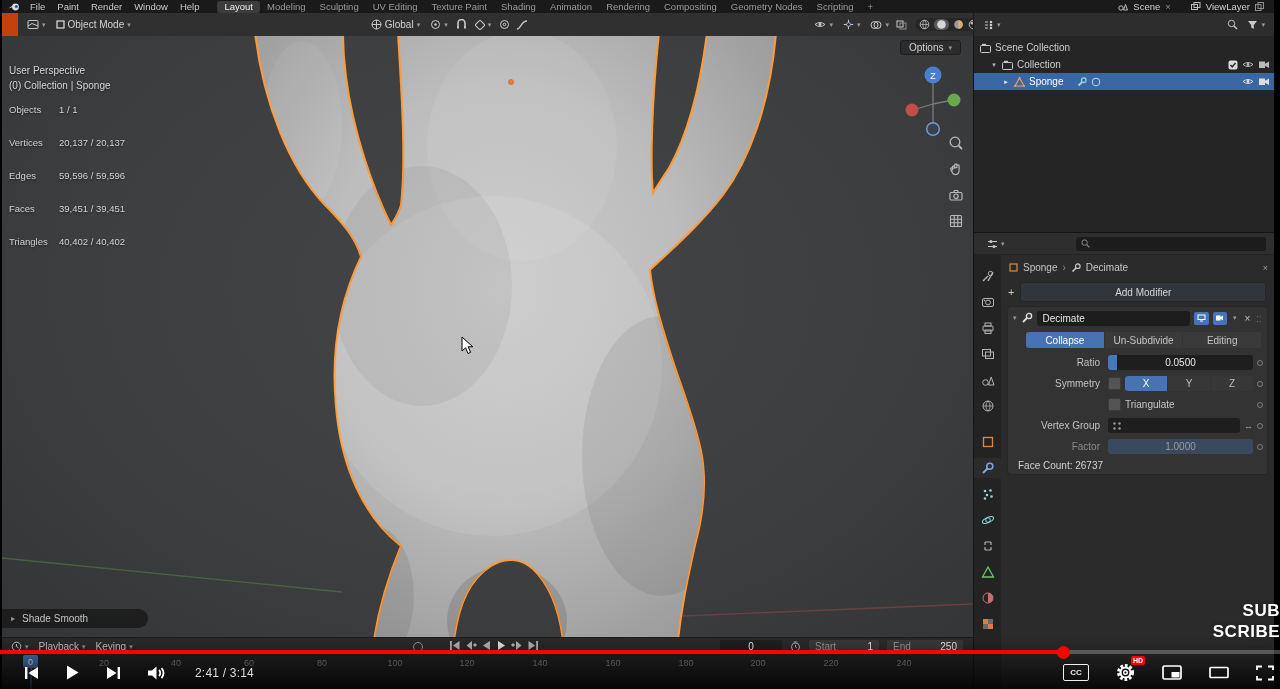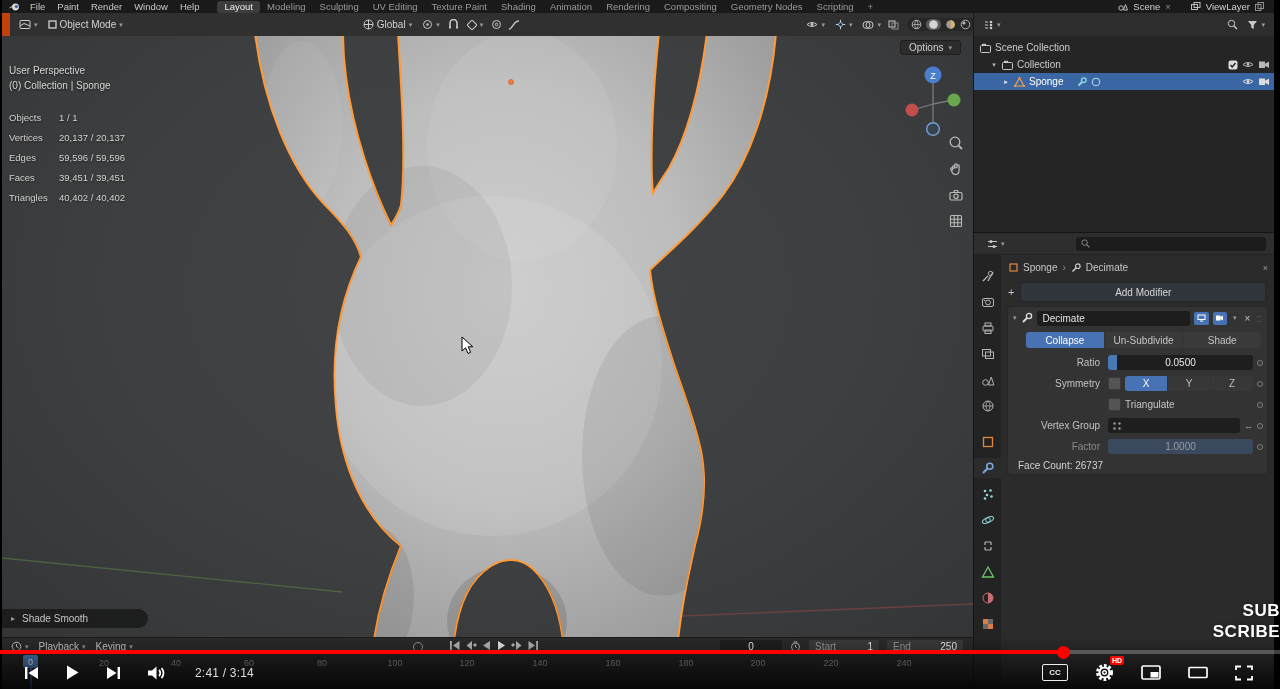--- a/index.html
+++ b/index.html
@@ -13,35 +13,35 @@
           align-items:center;font-size:9.5px;color:#c9c9c9;white-space:nowrap;}
   .topbar .mi{padding:0 6px;}
   .ws{padding:0 7px;color:#9b9b9b;border-radius:3px;line-height:12px;}
   .ws.active{background:#3c3c3c;color:#ececec;}
   .tb-right{margin-left:auto;display:flex;align-items:center;gap:5px;padding-right:10px;color:#cfcfcf;}
   .car{font-size:7px;color:#9a9a9a;}
 
   
   .hdr{position:absolute;top:13px;height:23px;background:#303030;border-bottom:1px solid #1c1c1c;
        display:flex;align-items:center;font-size:10px;color:#d2d2d2;white-space:nowrap;}
-  .hdr-left{left:8px;width:971px;}
+  .hdr-left{left:16px;width:971px;}
   .hdr-right{left:971px;right:0;background:#2d2d2d;border-left:1px solid #191919;}
   .hm{padding:0 6px;margin-top:40px;}
   .dd{display:flex;align-items:center;gap:3px;padding:1px 5px;border-radius:3px;}
   .icon{display:inline-flex;align-items:center;justify-content:center;}
   .shadegrp{display:flex;align-items:center;gap:4px;background:#272727;border-radius:8px;padding:1px 4px;margin:0 6px;}
   .shadegrp .act{background:#5a5a5a;border-radius:7px;padding:0 2px;display:inline-flex;}
 
   
   .viewport{position:absolute;top:36px;left:0;width:971px;height:601px;overflow:hidden;
             background:radial-gradient(ellipse at 50% 42%, #434445 0%, #3e3f40 55%, #343536 100%);}
   .ov-text{position:absolute;left:7px;top:27px;font-size:10px;color:#d6d6d6;line-height:15px;
            text-shadow:0 1px 2px rgba(0,0,0,.55);}
-  .stats{position:absolute;left:7px;top:76px;font-size:9.5px;color:#d2d2d2;display:grid;
-         grid-template-columns:50px auto;row-gap:9px;text-shadow:0 1px 2px rgba(0,0,0,.5);}
+  .stats{position:absolute;left:7px;top:68px;font-size:9.5px;color:#d2d2d2;display:grid;
+         grid-template-columns:50px auto;row-gap:22px;text-shadow:0 1px 2px rgba(0,0,0,.5);}
   .opt-btn{position:absolute;right:12px;top:4px;display:flex;gap:5px;align-items:center;
            background:rgba(42,42,42,.85);border:1px solid #1e1e1e;border-radius:3px;padding:1px 8px;
            font-size:10px;color:#d0d0d0;}
   .gizmo{position:absolute;left:896px;top:26px;}
   .nav-tools{position:absolute;left:946px;top:99px;display:flex;flex-direction:column;gap:10px;opacity:.85;}
   .shade-box{position:absolute;left:0;top:573px;height:19px;width:137px;background:rgba(26,26,26,.88);
              border-radius:0 10px 10px 0;display:flex;align-items:center;gap:7px;padding-left:9px;
              font-size:10px;color:#c4c4c4;}
   .cursor{position:absolute;left:459px;top:300px;}
 
@@ -116,21 +116,21 @@
   .ph-line{position:absolute;left:28px;top:14px;width:2px;bottom:0;background:rgba(75,121,184,.8);}
 
   
   .pgrad{position:absolute;left:0;right:0;bottom:0;height:52px;z-index:10;
          background:linear-gradient(to bottom, rgba(0,0,0,0) 0%, rgba(0,0,0,.35) 45%, rgba(0,0,0,.82) 100%);}
   .progress{position:absolute;left:0;right:0;bottom:35px;height:4px;background:rgba(255,255,255,.25);z-index:11;}
   .progress .done{position:absolute;left:0;top:0;bottom:0;width:83.1%;background:#f00;}
   .scrubber{position:absolute;left:1057px;bottom:30px;width:13px;height:13px;border-radius:50%;background:#f00;z-index:12;}
   .controls{position:absolute;left:0;right:0;bottom:0;height:33px;display:flex;align-items:center;z-index:12;}
   .cl{display:flex;align-items:center;gap:26px;padding-left:24px;}
-  .cr{margin-left:auto;display:flex;align-items:center;gap:27px;padding-right:27px;}
+  .cr{margin-left:auto;display:flex;align-items:center;gap:27px;padding-right:6px;}
   .ptime{font-size:12px;color:#ddd;letter-spacing:.2px;}
   .ccbtn{width:24px;height:15px;border:1.6px solid #eee;border-radius:2px;color:#eee;font-size:8px;
          font-weight:bold;display:flex;align-items:center;justify-content:center;}
   .gearwrap{position:relative;display:inline-flex;}
   .hdbadge{position:absolute;top:-7px;right:-10px;background:#f00;color:#fff;font-size:7px;font-weight:bold;
            padding:0 2px;border-radius:2px;line-height:9px;}
   .wm{position:absolute;right:0;bottom:47px;z-index:13;text-align:right;color:#fff;font-weight:bold;
       font-size:17px;line-height:21px;letter-spacing:.5px;text-shadow:0 0 5px rgba(0,0,0,.45);}
 </style>
 </head>
@@ -671,21 +671,21 @@
                 </svg>
           </span>
           <span class="car" style="padding:0 2px">▾</span>
           <span style="color:#c2c2c2;font-size:10px;padding:0 2px">×</span>
           <span style="color:#7d7d7d;font-size:8px;letter-spacing:1px">⁚⁚</span>
         </div>
 
         <div class="mp-tabs">
           <span class="mp-tab active">Collapse</span>
           <span class="mp-tab">Un-Subdivide</span>
-          <span class="mp-tab">Shade</span>
+          <span class="mp-tab">Editing</span>
         </div>
 
         <div class="prow">
           <span class="plabel">Ratio</span>
           <span class="pctrl">
             <span class="slider">
               <span class="fill" style="width:6%"></span>
               <span>0.0500</span>
             </span>
           </span>

